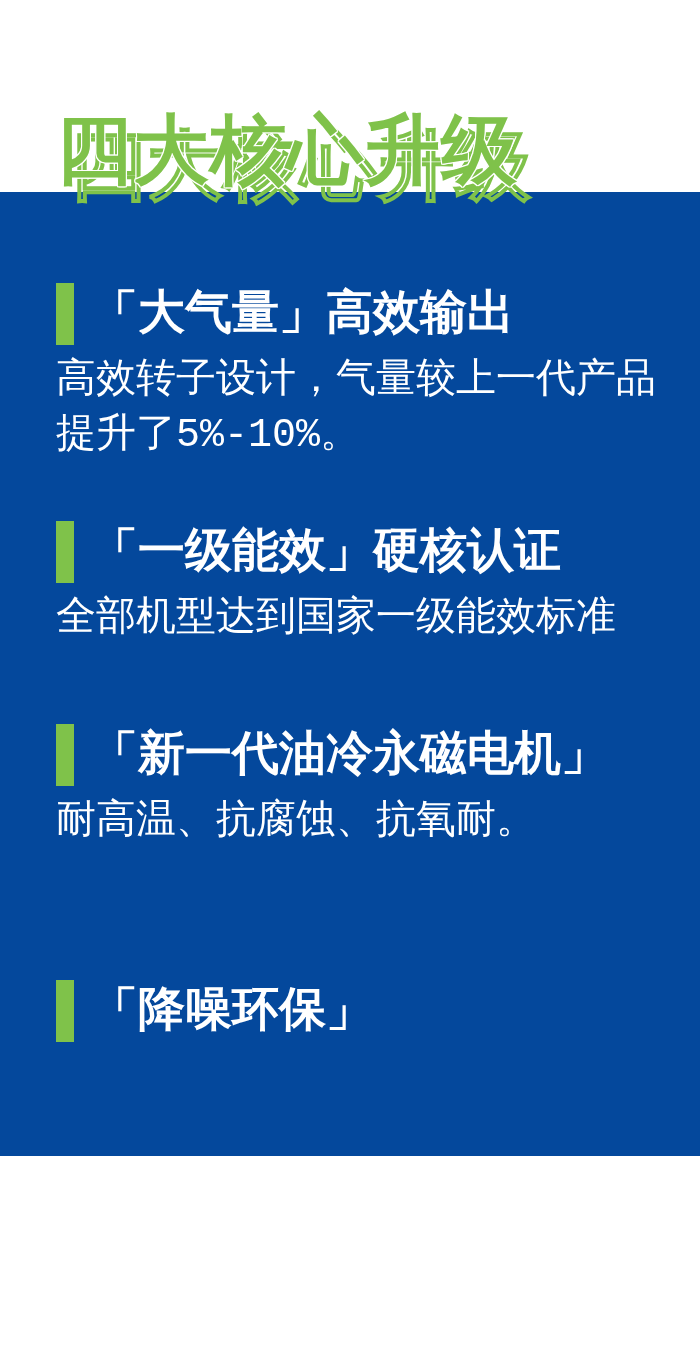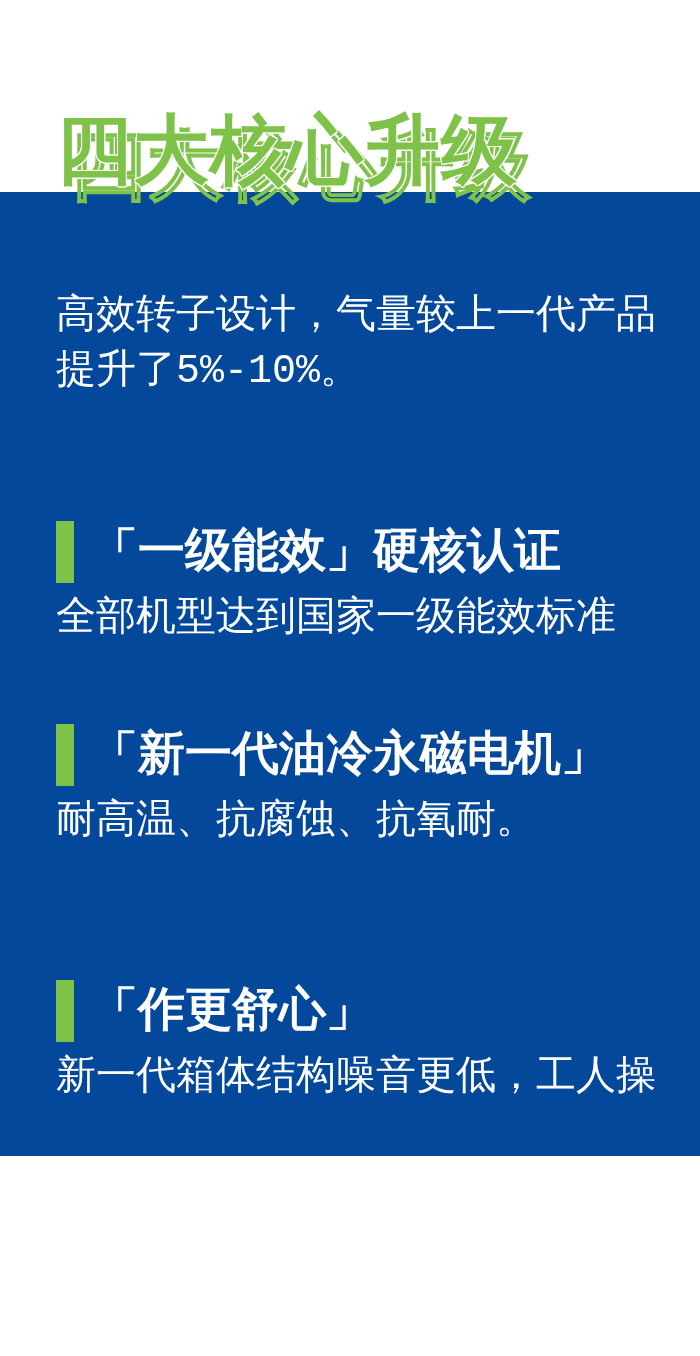--- a/index.html
+++ b/index.html
@@ -130,20 +130,24 @@
   <div class="blue-panel"></div>
 
   <div class="title-wrap">
     <div class="title-text title-ghost">四大核心升级</div>
     <div class="title-text title-main">四大核心升级</div>
   </div>
 
   <div class="sections">
 
     <div class="section" id="section-1">
+      <div class="section-head">
+        <span class="bar"></span>
+        <span class="heading">「大气量」高效输出</span>
+      </div>
       <div class="body-text">
         <span class="body-line">高效转子设计，气量较上一代产品</span>
         <span class="body-line">提升了5%-10%。</span>
       </div>
     </div>
 
     <div class="section" id="section-2">
       <div class="section-head">
         <span class="bar"></span>
         <span class="heading">「一级能效」硬核认证</span>
@@ -159,21 +163,20 @@
         <span class="heading">「新一代油冷永磁电机」</span>
       </div>
       <div class="body-text">
         <span class="body-line">耐高温、抗腐蚀、抗氧耐。</span>
       </div>
     </div>
 
     <div class="section" id="section-4">
       <div class="section-head">
         <span class="bar"></span>
-        <span class="heading">「作更舒心」</span>
+        <span class="heading">「降噪环保」</span>
       </div>
       <div class="body-text">
-        <span class="body-line">新一代箱体结构噪音更低，工人操</span>
       </div>
     </div>
 
   </div>
 </div>
 
 </body></html>

